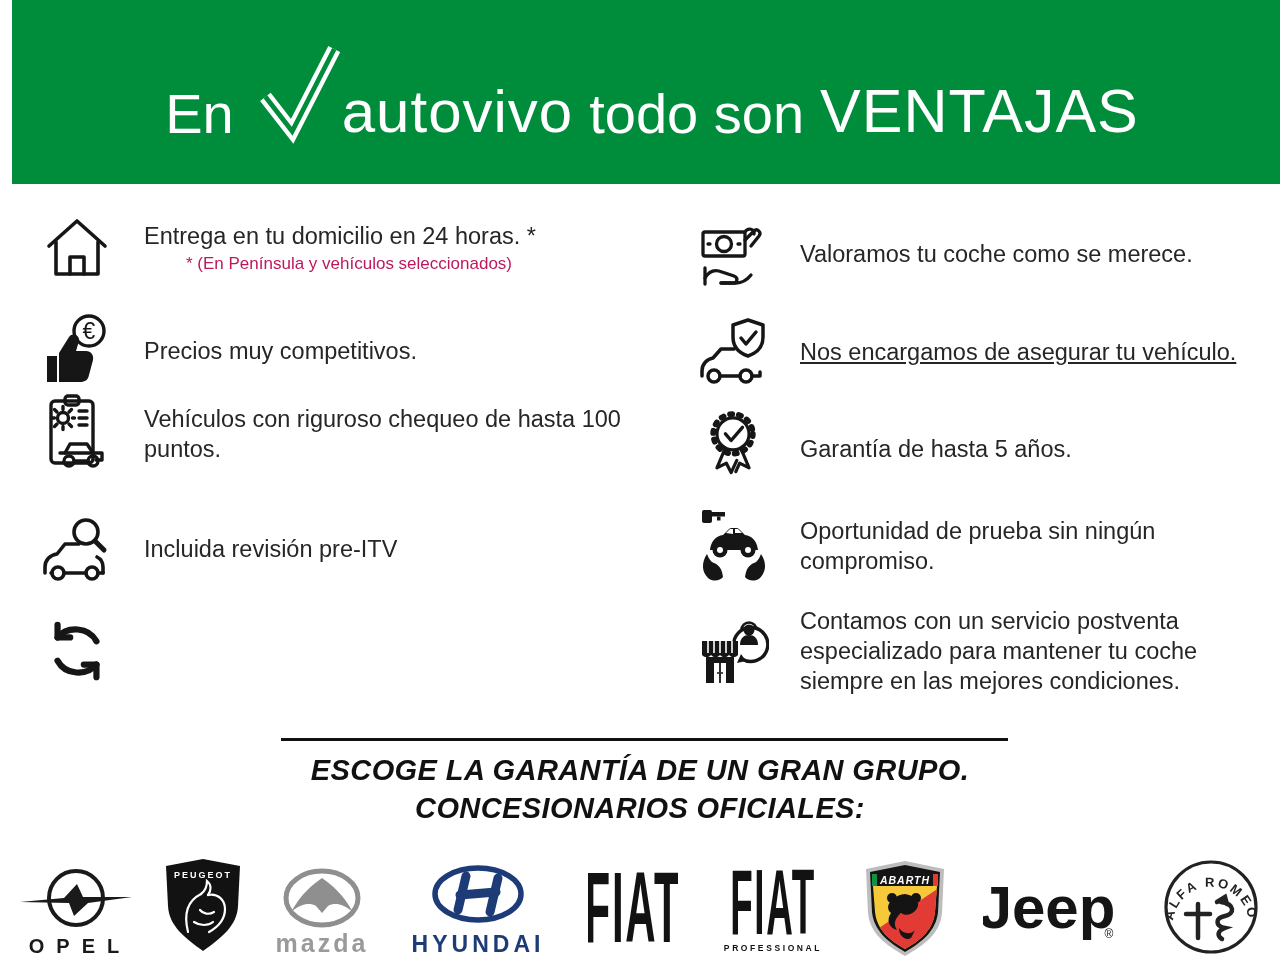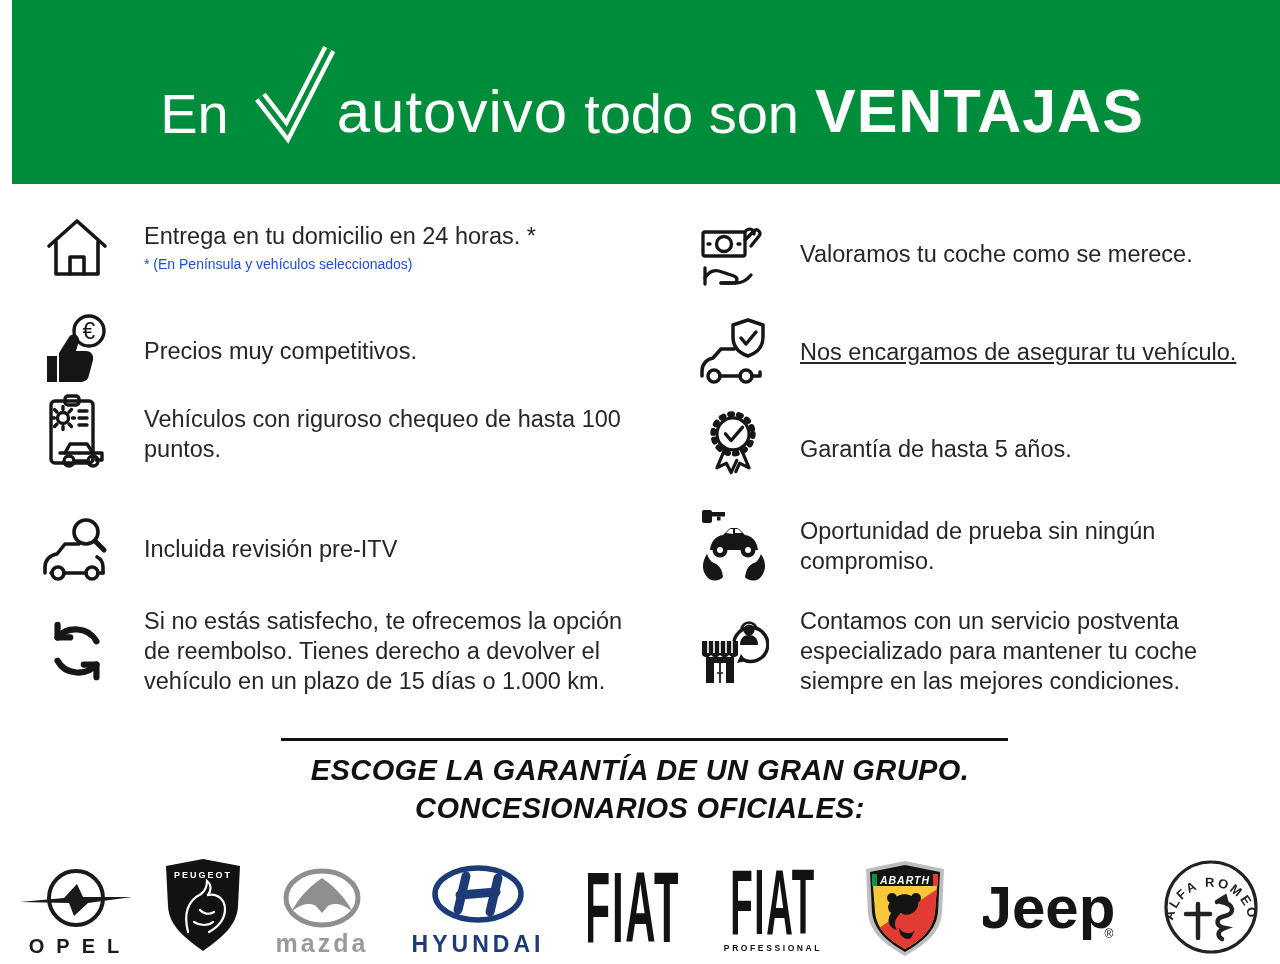--- a/index.html
+++ b/index.html
@@ -4,29 +4,29 @@
 <style>
   html,body{margin:0;padding:0;background:#ffffff;}
   body{width:1280px;height:964px;font-family:"Liberation Sans",sans-serif;color:#242424;}
   .page{position:relative;width:1280px;height:964px;background:#fff;overflow:hidden;}
 
   
   .header{position:absolute;top:0;left:12px;width:1280px;height:184px;background:#008d3b;}
   .header-inner{display:flex;align-items:flex-end;justify-content:center;height:142px;gap:16px;}
   .h-reg{font-size:56px;color:#fff;line-height:1;font-weight:400;}
   .h-brand{font-size:60px;color:#fff;line-height:1;font-weight:400;letter-spacing:1px;}
-  .h-strong{font-size:61px;color:#fff;line-height:1;font-weight:700;letter-spacing:1px;}
+  .h-strong{font-size:61px;color:#fff;line-height:1;font-weight:400;letter-spacing:1px;}
   .h-check{margin:0 -4px -6px 2px;}
 
   
   .benefit{position:absolute;display:flex;align-items:center;}
   .b-icon{flex:0 0 78px;width:78px;display:flex;justify-content:center;align-items:center;}
   .b-body{margin-left:28px;}
   .b-text{font-size:23.5px;line-height:30px;color:#262626;}
-  .b-sub{font-size:14px;line-height:22px;color:#1d4ed8;margin-top:2px;}
+  .b-sub{font-size:17px;line-height:22px;color:#be185d;margin-top:2px;margin-left:42px;}
   .left-col{left:38px;width:625px;}
   .right-col{left:694px;width:560px;}
 
   
   .divider{position:absolute;top:738px;left:281px;width:727px;height:3px;background:#111;}
   .footer-heading{position:absolute;top:751px;left:0;width:1280px;text-align:center;
     font-weight:bold;font-style:italic;font-size:29px;line-height:38px;color:#111;letter-spacing:0.4px;}
   .logo{position:absolute;display:flex;flex-direction:column;align-items:center;justify-content:flex-end;}
   svg text{font-family:"Liberation Sans",sans-serif;}
 </style>
@@ -116,23 +116,20 @@
   </div>
 
   <div class="benefit left-col" style="top:601px;height:100px;">
     <span class="b-icon">
       <svg width="70" height="70" viewBox="0 0 72 72" stroke="#161616" stroke-width="6.4" fill="none" stroke-linecap="round" stroke-linejoin="round">
         <path d="M16 9 V22 H29"></path>
         <path d="M16 22 C26 10 48 11 56 26"></path>
         <path d="M56 63 V50 H43"></path>
         <path d="M56 50 C46 62 24 61 16 46"></path>
       </svg>
-    </span>
-    <span class="b-body" style="max-width:500px">
-      <div class="b-text">Si no estás satisfecho, te ofrecemos la opción de reembolso. Tienes derecho a devolver el vehículo en un plazo de 15 días o 1.000 km.</div>
     </span>
   </div>
 
   <div class="benefit right-col" style="top:208px;height:92px;">
     <span class="b-icon">
       <svg width="72" height="76" viewBox="0 0 72 76" stroke="#161616" stroke-width="3.3" fill="none" stroke-linecap="round" stroke-linejoin="round">
         <rect x="6" y="16" width="42" height="24" rx="2"></rect>
         <circle cx="27" cy="28" r="7.5"></circle>
         <path d="M11 28 h2 M41 28 h2"></path>
         <path d="M48 24 l9-9 c3-3 8 1 5 5 l-8 10"></path>

